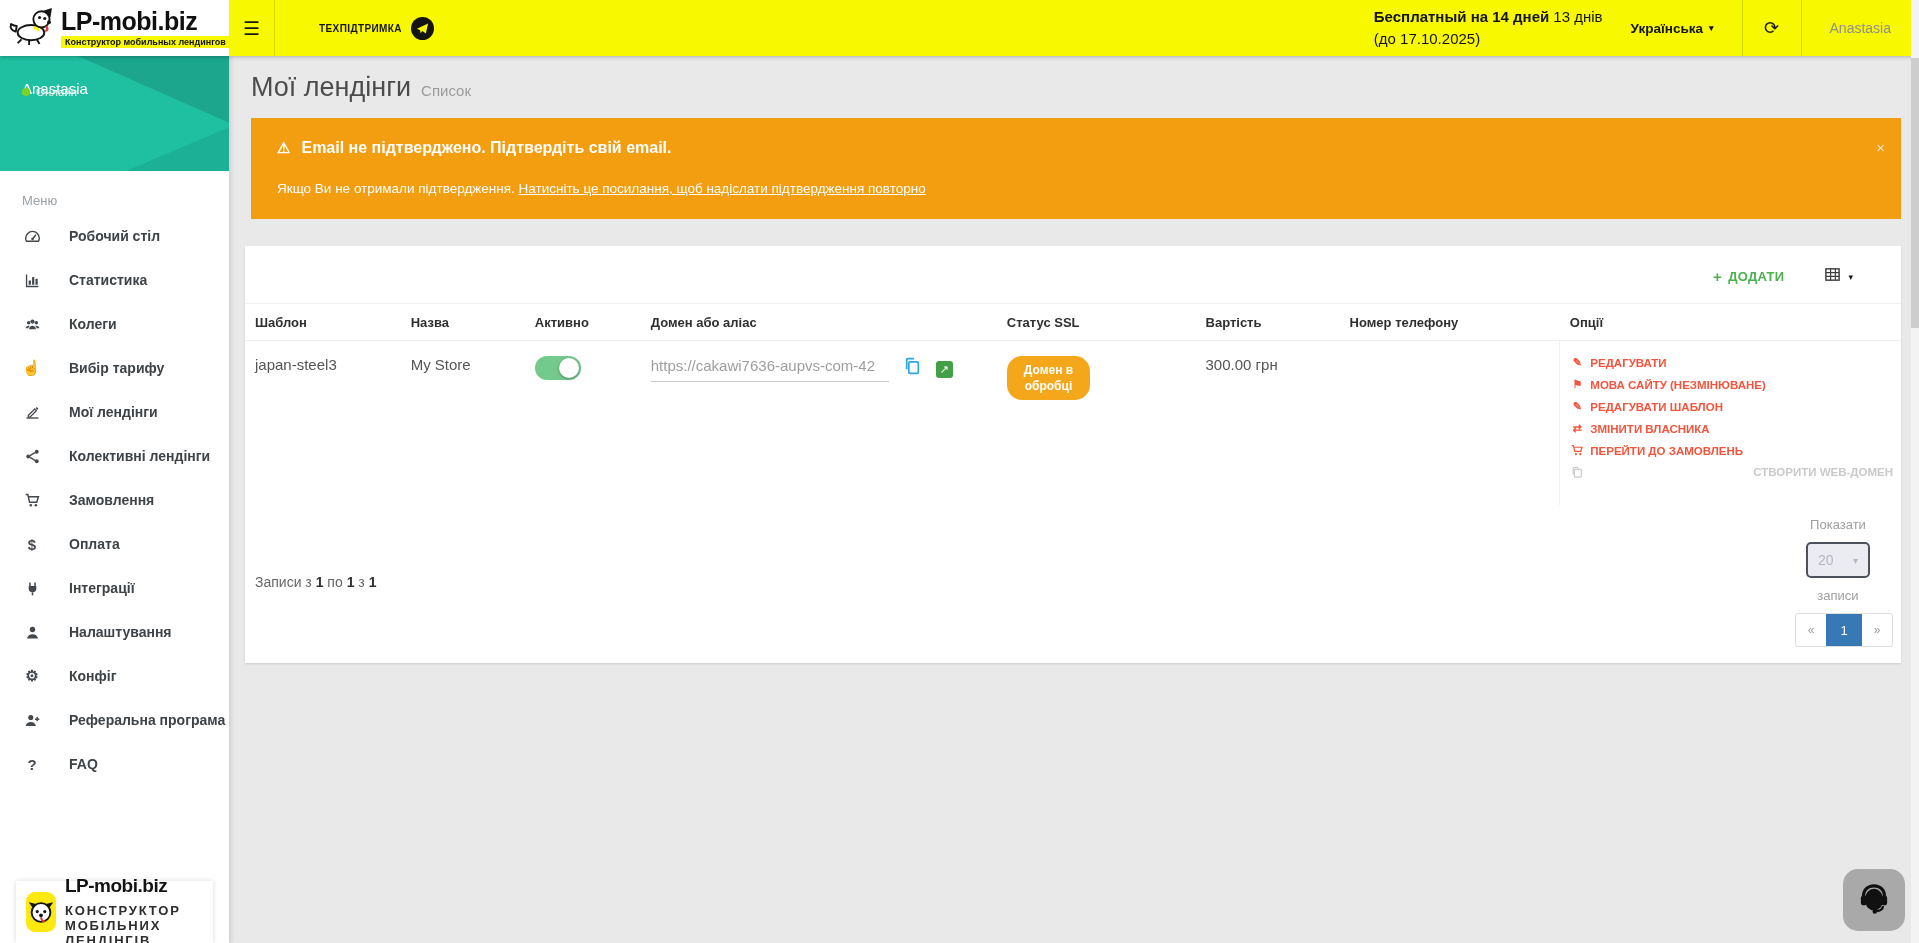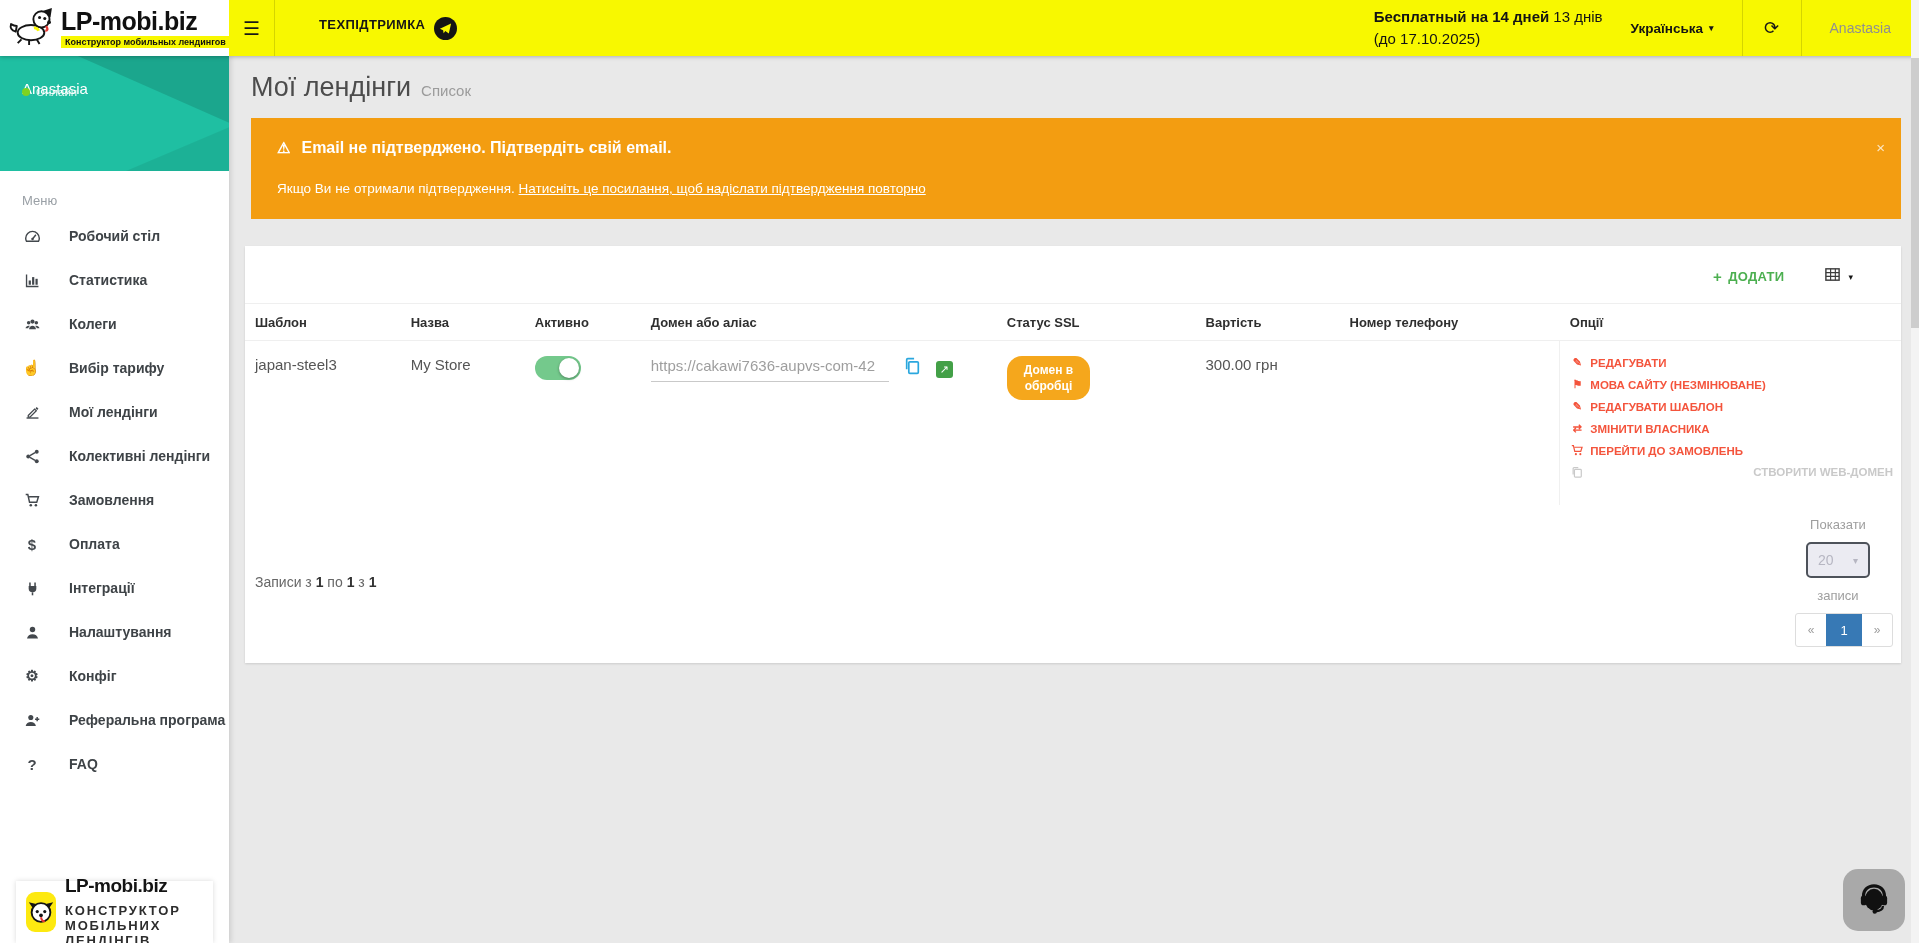--- a/index.html
+++ b/index.html
@@ -7,21 +7,21 @@
   body { font-family:"Liberation Sans", sans-serif; background:#e9e9e9; overflow:hidden; position:relative; }
 
   
   .topbar { position:absolute; top:0; left:0; width:100%; height:56px; display:flex; z-index:30; box-shadow:0 1px 4px rgba(0,0,0,.25); }
   .brand-box { width:229px; min-width:229px; background:#fff; display:flex; align-items:center; gap:7px; padding-left:8px; }
   .brand-text { display:flex; flex-direction:column; align-items:flex-start; }
   .brand-title { font-size:25px; font-weight:bold; color:#101010; letter-spacing:-0.5px; line-height:1.05; }
   .brand-sub { font-size:9px; font-weight:bold; color:#101010; background:#f8f800; padding:1px 4px; margin-top:2px; white-space:nowrap; }
   .topbar-yellow { flex:1; background:#f8f800; display:flex; align-items:center; }
   .hamburger { width:46px; height:100%; display:flex; align-items:center; justify-content:center; font-size:19px; color:#161616; border-right:1px solid rgba(0,0,0,.14); cursor:pointer; }
-  .support { display:flex; gap:9px; font-weight:bold; font-size:13px; color:#161616; margin-left:44px; letter-spacing:.4px; cursor:pointer; }
+  .support { display:flex; align-items:center; gap:9px; font-weight:bold; font-size:10px; color:#161616; margin-left:44px; letter-spacing:.4px; cursor:pointer; }
   .tg-circle { width:23px; height:23px; background:#141414; border-radius:50%; display:flex; align-items:center; justify-content:center; }
   .spacer { flex:1; }
   .trial { font-size:15px; line-height:22px; color:#141414; }
   .lang { font-weight:bold; font-size:13.5px; color:#141414; margin:0 28px; display:flex; align-items:center; gap:6px; cursor:pointer; }
   .caret-sm { font-size:9px; color:#141414; }
   .ybar-div { width:1px; height:100%; background:rgba(0,0,0,.14); }
   .refresh { width:58px; height:100%; display:flex; align-items:center; justify-content:center; font-size:18px; color:#161616; cursor:pointer; }
   .topbar-user { padding:0 28px; display:flex; align-items:center; color:#8f8f8f; font-size:14px; height:100%; cursor:pointer; }
 
   

